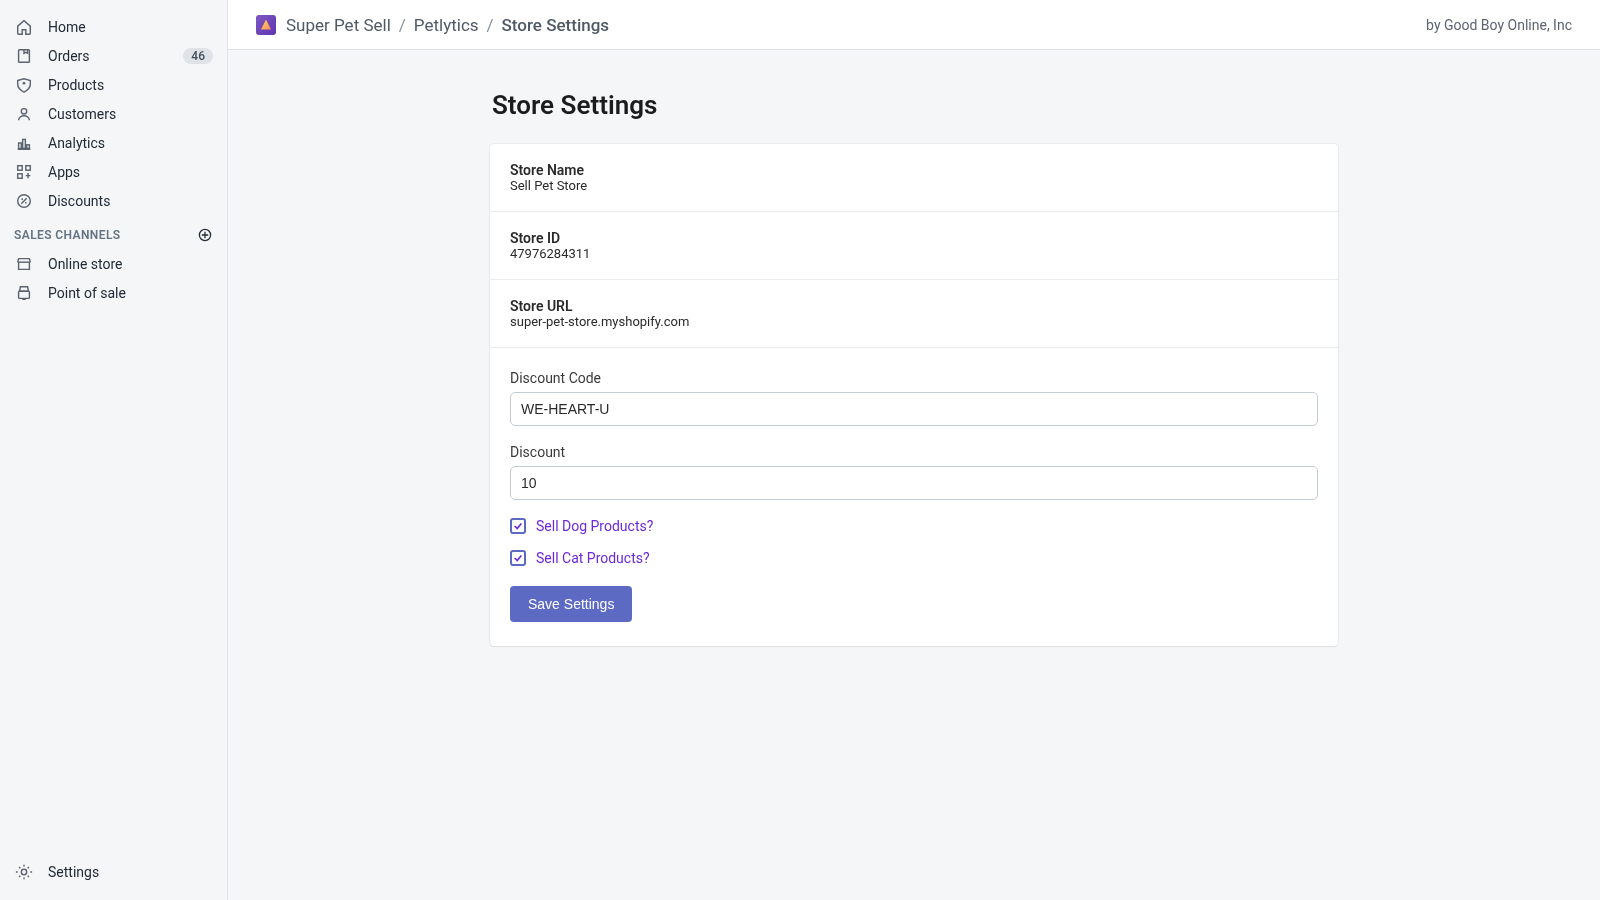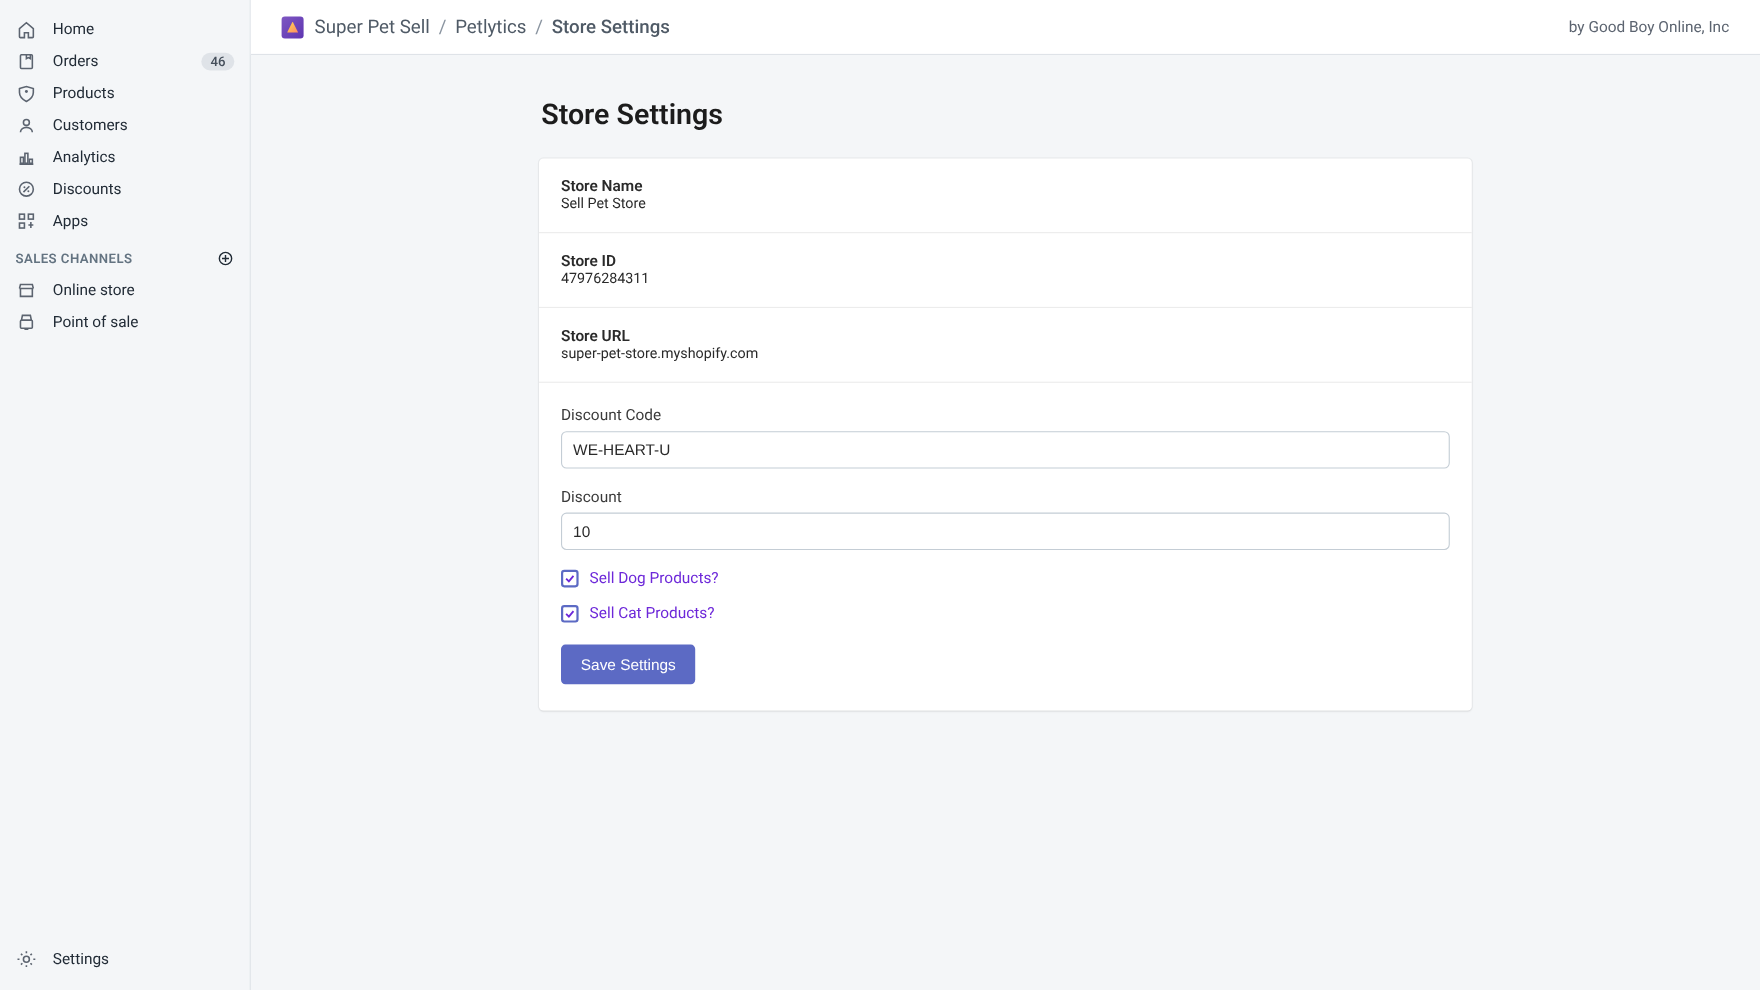--- a/index.html
+++ b/index.html
@@ -199,38 +199,38 @@
               <rect x="4" y="10" width="3" height="6"></rect>
               <rect x="8.5" y="6" width="3" height="10"></rect>
               <rect x="13" y="12" width="3" height="4"></rect>
             </svg>
         </span>
         <span>Analytics</span>
       </li>
       <li class="nav-item">
         <span class="icn">
           <svg viewBox="0 0 20 20" width="18" height="18" fill="none" stroke="currentColor" stroke-width="1.6">
+              <rect x="3" y="3" width="5" height="5"></rect>
+              <rect x="12" y="3" width="5" height="5"></rect>
+              <rect x="3" y="12" width="5" height="5"></rect>
+              <path d="M14.5 11v6M12 14h5"></path>
+            </svg>
+        </span>
+        <span>Apps</span>
+      </li>
+      <li class="nav-item">
+        <span class="icn">
+          <svg viewBox="0 0 20 20" width="18" height="18" fill="none" stroke="currentColor" stroke-width="1.6">
               <circle cx="10" cy="10" r="7"></circle>
               <path d="M7 13l6-6"></path>
               <circle cx="8" cy="8" r="1" fill="currentColor" stroke="none"></circle>
               <circle cx="12" cy="12" r="1" fill="currentColor" stroke="none"></circle>
             </svg>
         </span>
         <span>Discounts</span>
-      </li>
-      <li class="nav-item">
-        <span class="icn">
-          <svg viewBox="0 0 20 20" width="18" height="18" fill="none" stroke="currentColor" stroke-width="1.6">
-              <rect x="3" y="3" width="5" height="5"></rect>
-              <rect x="12" y="3" width="5" height="5"></rect>
-              <rect x="3" y="12" width="5" height="5"></rect>
-              <path d="M14.5 11v6M12 14h5"></path>
-            </svg>
-        </span>
-        <span>Apps</span>
       </li>
     </ul>
 
     <div class="section-header">
       <span>SALES CHANNELS</span>
       <span class="plus">
         <svg viewBox="0 0 20 20" width="16" height="16" fill="none" stroke="currentColor" stroke-width="1.6">
             <circle cx="10" cy="10" r="7"></circle>
             <path d="M10 6v8M6 10h8"></path>
           </svg>

